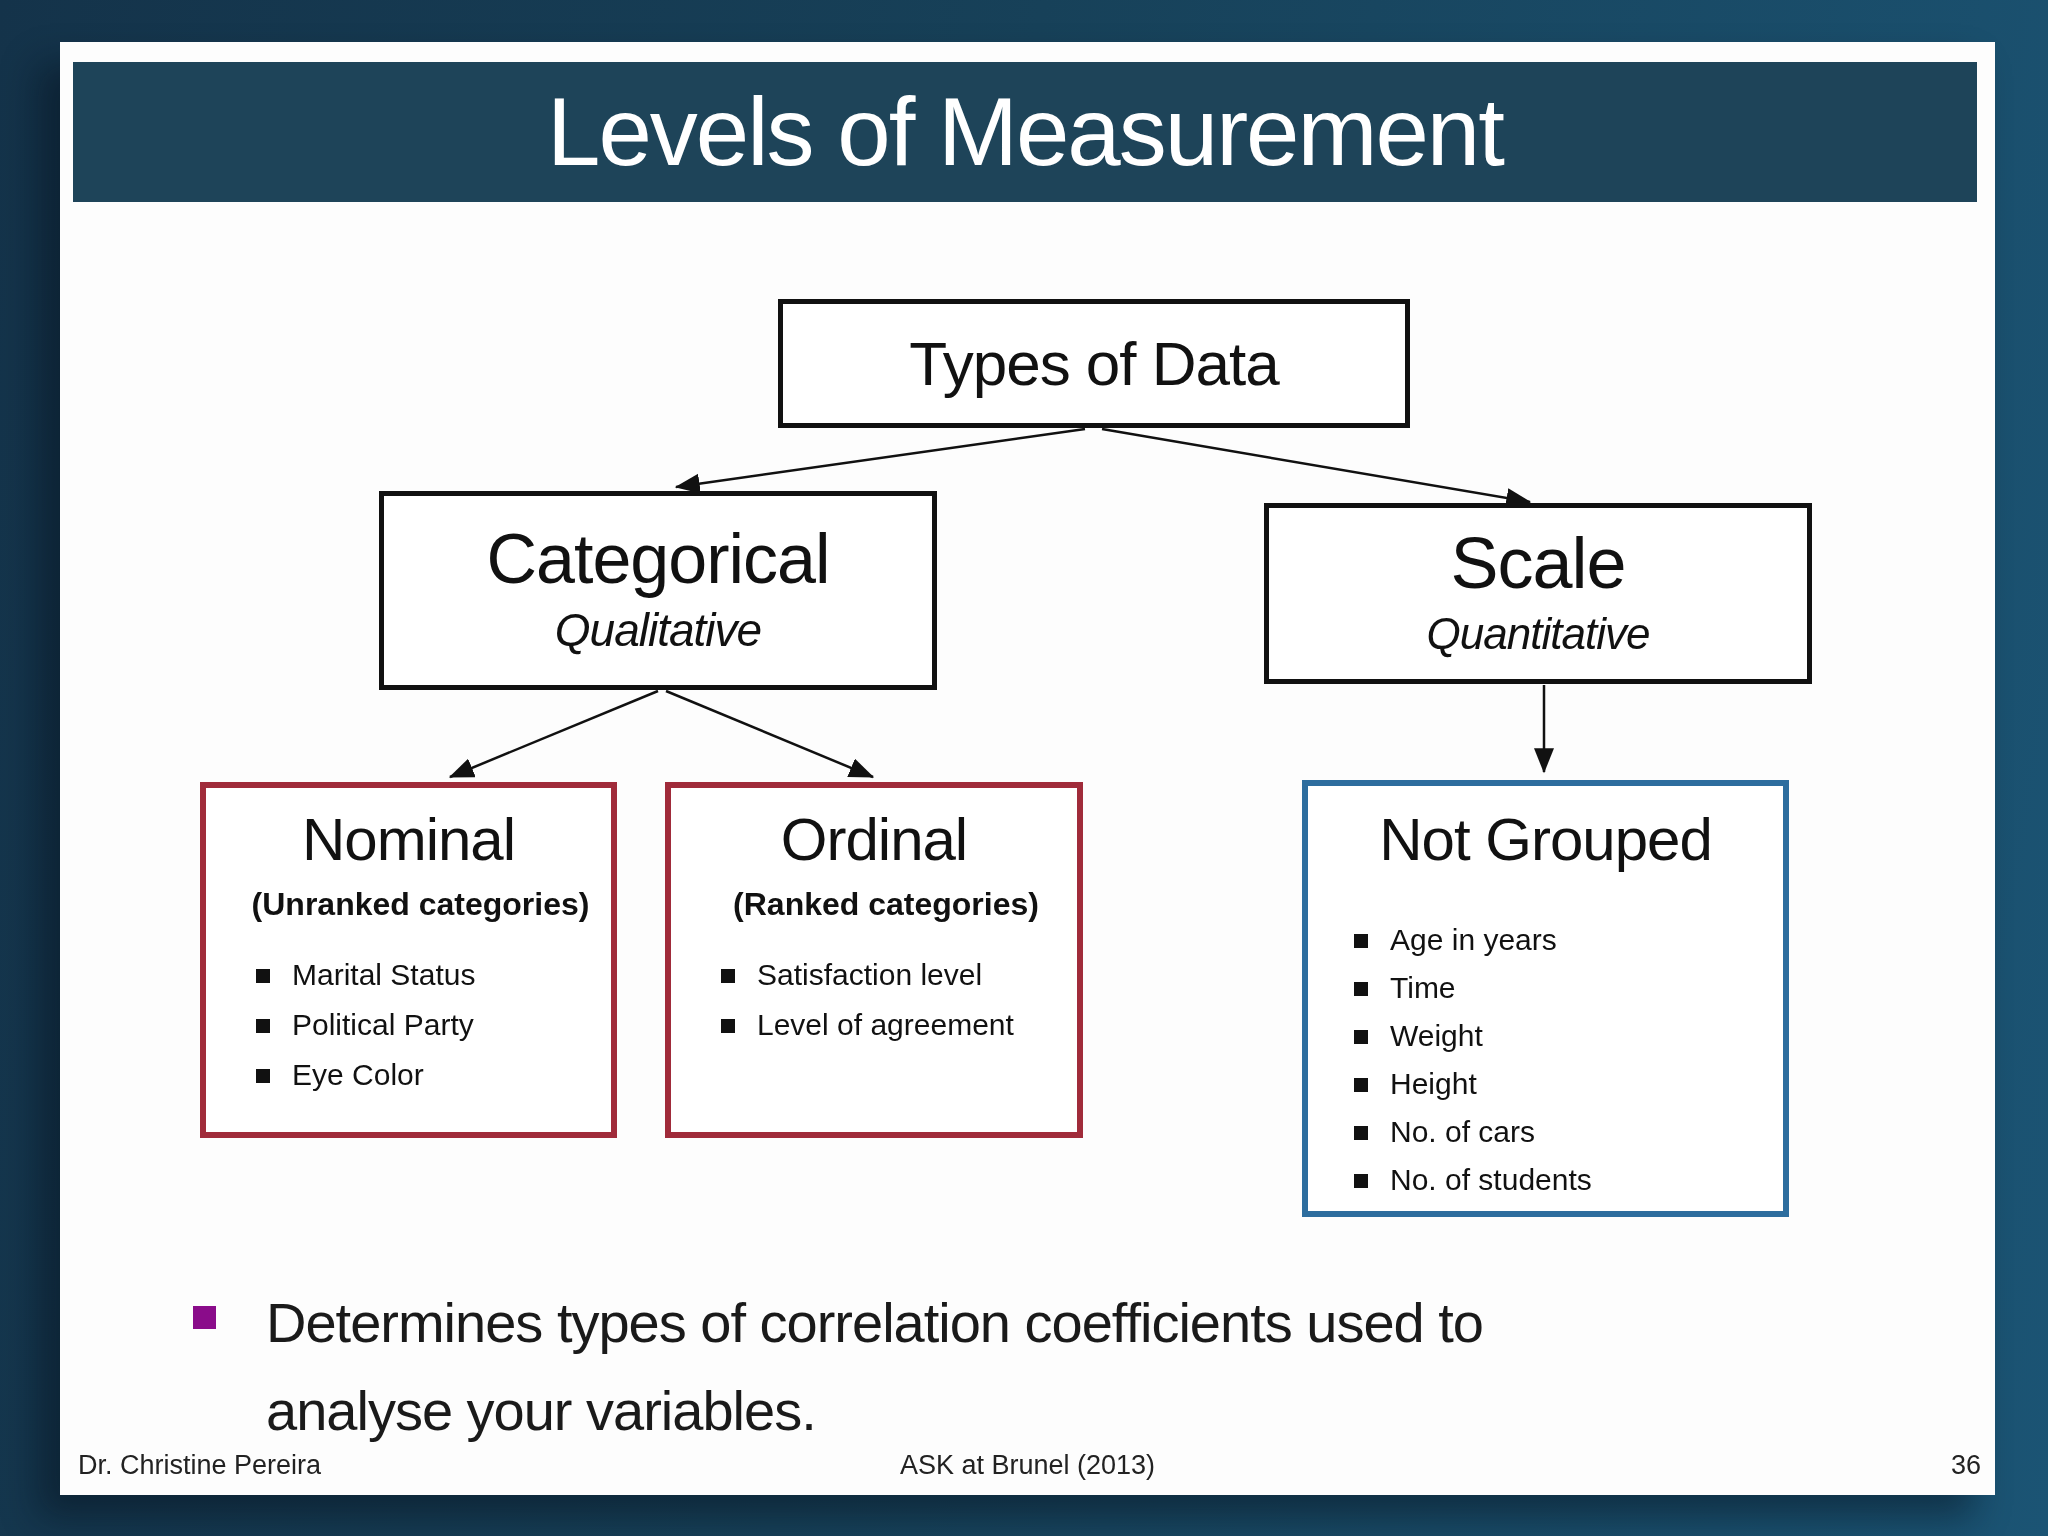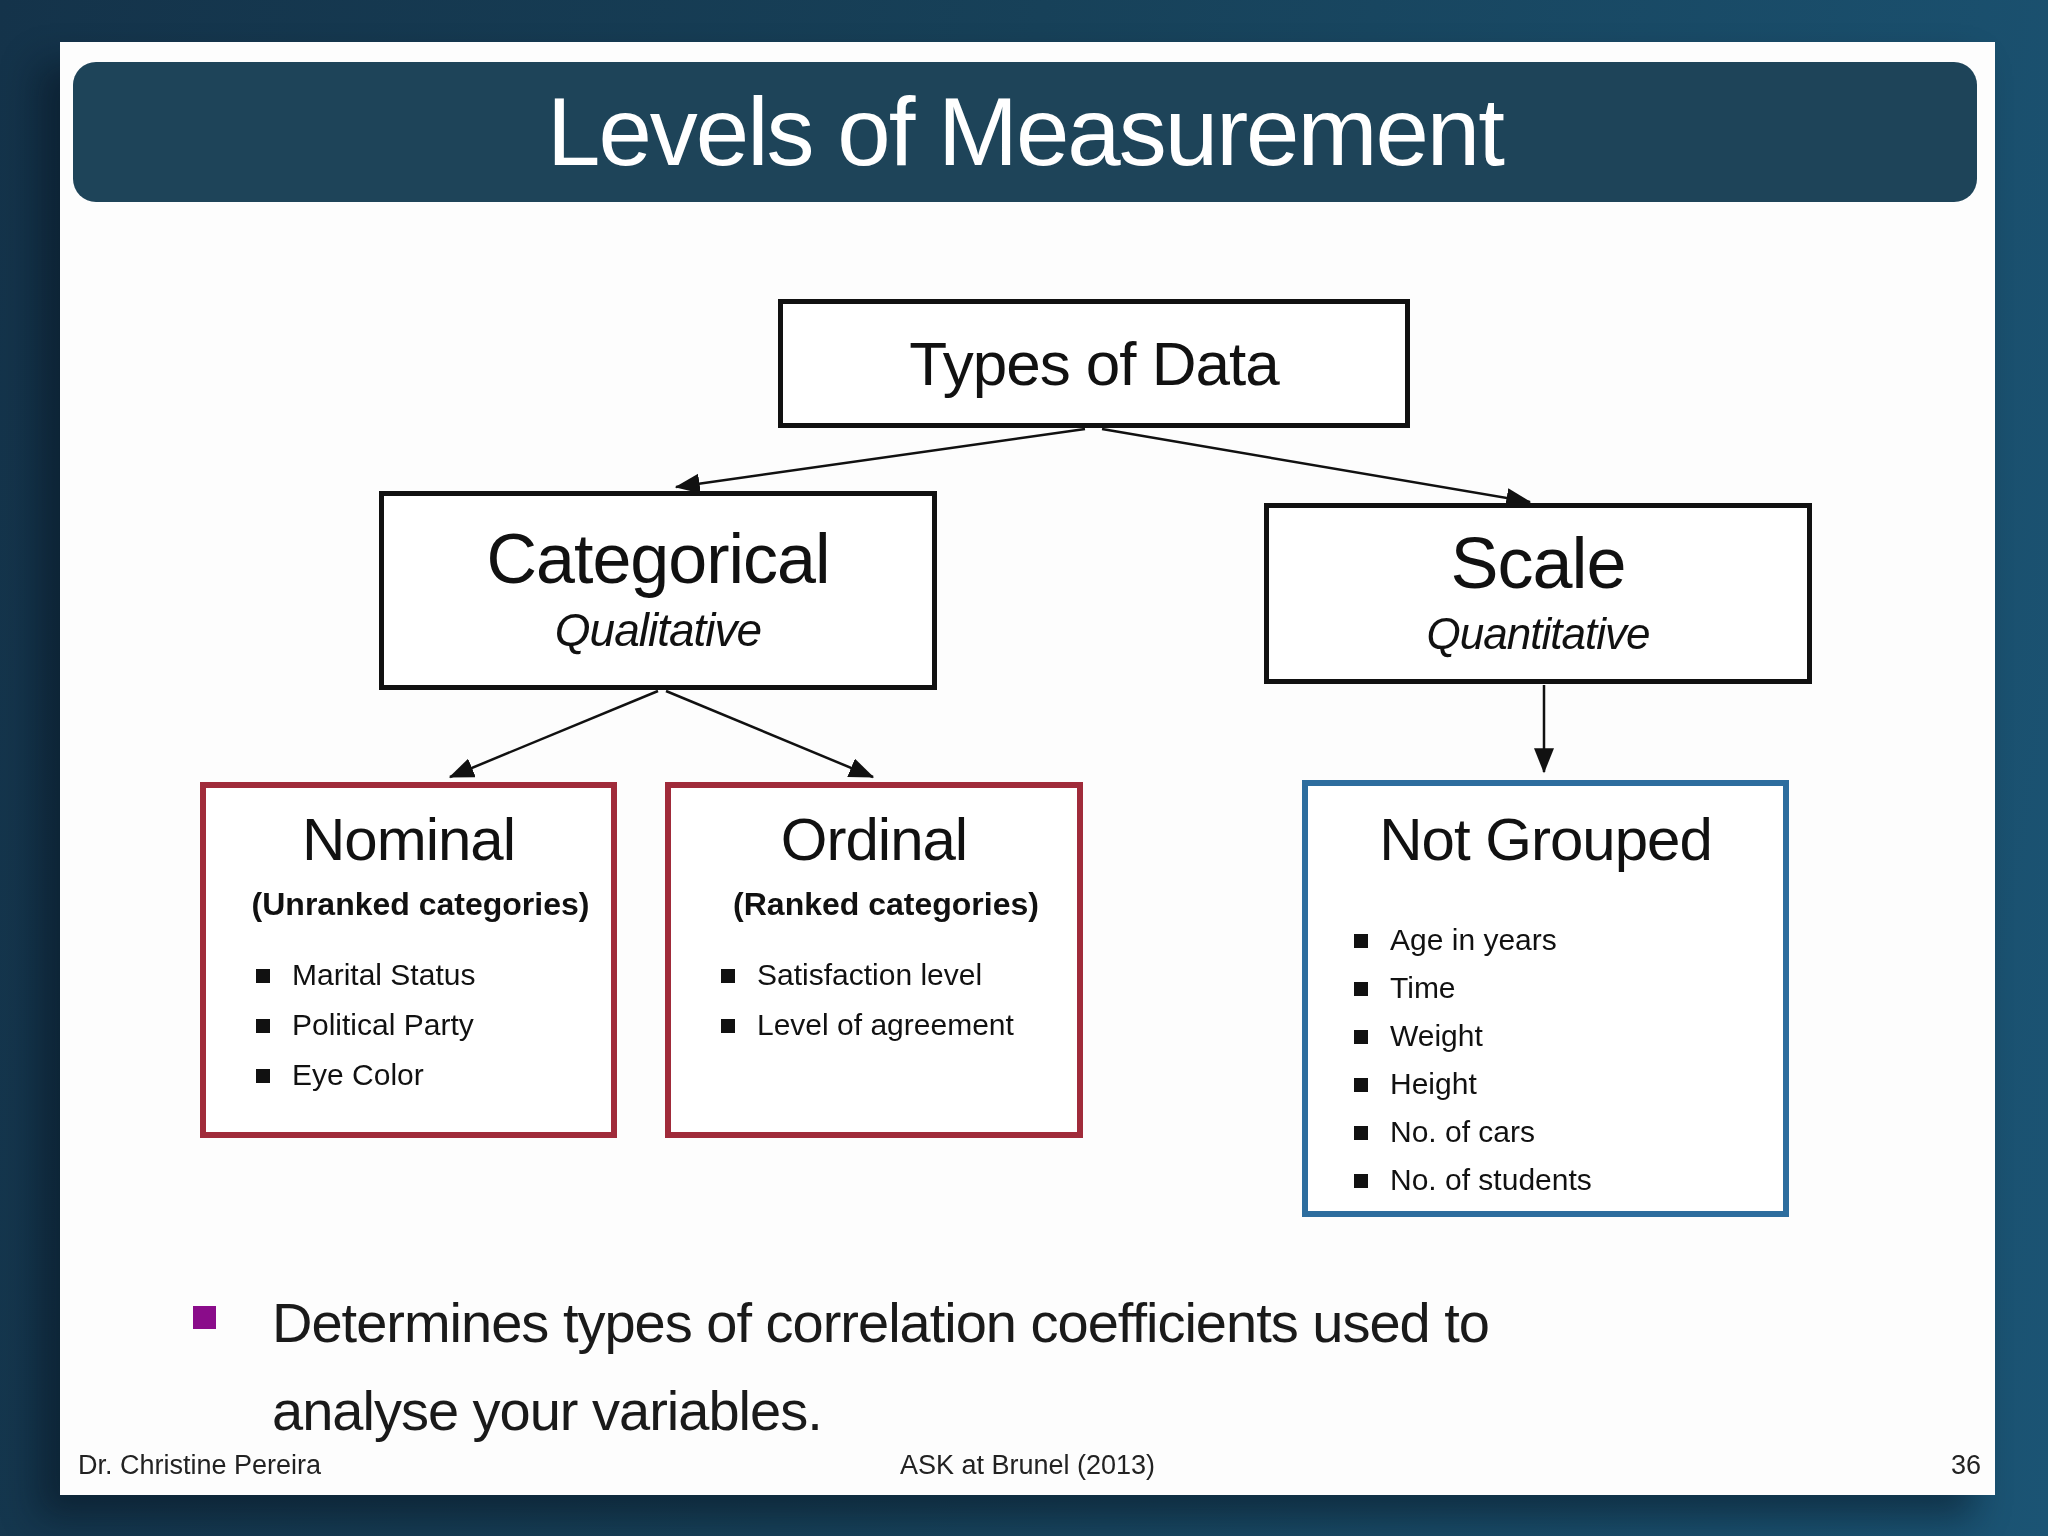--- a/index.html
+++ b/index.html
@@ -7,21 +7,21 @@
     position:relative;width:2048px;height:1536px;overflow:hidden;
     background:linear-gradient(100deg,#14334a 0%,#174159 45%,#1b5474 100%);
     font-family:"Liberation Sans",sans-serif;
   }
   .slide{
     position:absolute;left:60px;top:42px;width:1935px;height:1453px;
     background:#fdfdfd;box-shadow:-22px 22px 34px rgba(4,14,24,.45);
   }
   .titlebar{
     position:absolute;left:13px;top:20px;width:1904px;height:140px;
-    background:#1e4459;display:flex;align-items:center;justify-content:center;border-radius:23px;
+    background:#1e4459;display:flex;align-items:center;justify-content:center;
   }
   .titlebar h1{
     margin:0;font-size:96px;font-weight:400;letter-spacing:-2px;color:#ffffff;line-height:1;
   }
   svg.connectors{position:absolute;left:0;top:0;width:1935px;height:1453px;pointer-events:none;}
   .node{
     position:absolute;background:#ffffff;border:5px solid #111111;box-sizing:border-box;
     display:flex;flex-direction:column;align-items:center;justify-content:center;color:#111;
   }
   .node .big{font-size:62px;line-height:1.05;letter-spacing:-1px;white-space:nowrap;}
@@ -39,21 +39,21 @@
   .item-row{display:flex;align-items:center;line-height:50px;height:50px;}
   .items.six .item-row{line-height:48px;height:48px;}
   .item-row .sq{
     width:14px;height:14px;background:#111;flex:0 0 14px;margin-right:22px;margin-top:2px;
   }
   .item-row .txt{font-size:30px;font-weight:400;white-space:nowrap;}
   .takeaway-bullet{
     position:absolute;left:133px;top:1264px;width:23px;height:23px;background:#8a0c8a;
   }
   .takeaway{
-    position:absolute;left:212px;top:1237px;color:#1a1a1a;
+    position:absolute;left:206px;top:1237px;color:#1a1a1a;
     font-size:56px;line-height:88px;letter-spacing:-1px;font-weight:400;white-space:nowrap;
   }
   .takeaway .tline{display:block;}
   .footer{
     position:absolute;left:0;right:0;bottom:10px;height:40px;
     font-size:27px;color:#222;
   }
   .footer .f-left{position:absolute;left:18px;bottom:4px;white-space:nowrap;}
   .footer .f-center{position:absolute;left:0;right:0;bottom:4px;text-align:center;white-space:nowrap;}
   .footer .f-right{position:absolute;right:14px;bottom:4px;white-space:nowrap;}

